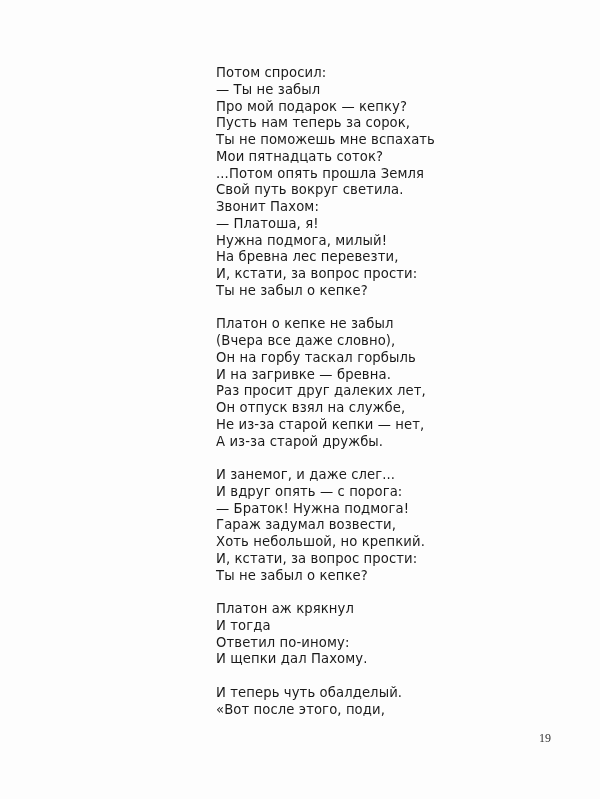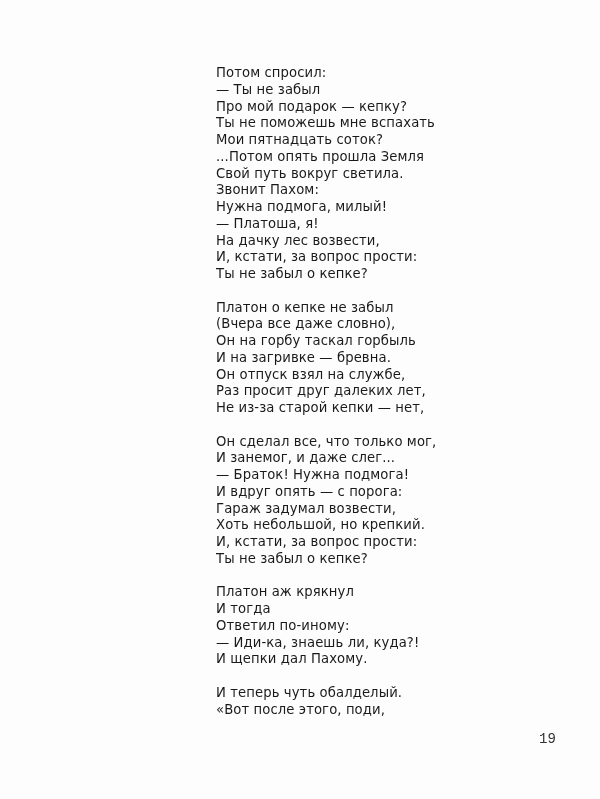--- a/index.html
+++ b/index.html
@@ -8,68 +8,68 @@
       font-family: "DejaVu Sans", sans-serif; color: #1a1a1a;
     }
     .page { position: absolute; left: 0; top: 0; width: 600px; height: 799px; background: #fdfdfd; }
     .poem {
       position: absolute; left: 216px; top: 65px; width: 240px;
       font-size: 13.2px; line-height: 16.75px; letter-spacing: 0.1px;
     }
     .stanza { margin-bottom: 16.75px; }
     .line { white-space: nowrap; display: block; }
     .page-number {
-      position: absolute; left: 539px; top: 731px; font-size: 14px; color: #333;
-      font-family: Liberation Mono, monospace;
+      position: absolute; left: 539px; top: 731px; font-size: 12px; color: #333;
+      font-family: Liberation Serif, serif;
     }
   </style>
 </head>
 <body>
 
 <div class="page">
   <div class="poem" id="poem">
       <div class="stanza">
         <span class="line">Потом спросил:</span>
         <span class="line">— Ты не забыл</span>
         <span class="line">Про мой подарок — кепку?</span>
+        <span class="line">Пусть нам теперь за сорок,</span>
         <span class="line">Ты не поможешь мне вспахать</span>
         <span class="line">Мои пятнадцать соток?</span>
         <span class="line">...Потом опять прошла Земля</span>
         <span class="line">Свой путь вокруг светила.</span>
         <span class="line">Звонит Пахом:</span>
+        <span class="line">— Платоша, я!</span>
         <span class="line">Нужна подмога, милый!</span>
-        <span class="line">— Платоша, я!</span>
-        <span class="line">На дачку лес возвести,</span>
+        <span class="line">На бревна лес перевезти,</span>
         <span class="line">И, кстати, за вопрос прости:</span>
         <span class="line">Ты не забыл о кепке?</span>
       </div>
       <div class="stanza">
         <span class="line">Платон о кепке не забыл</span>
         <span class="line">(Вчера все даже словно),</span>
         <span class="line">Он на горбу таскал горбыль</span>
         <span class="line">И на загривке — бревна.</span>
+        <span class="line">Раз просит друг далеких лет,</span>
         <span class="line">Он отпуск взял на службе,</span>
-        <span class="line">Раз просит друг далеких лет,</span>
         <span class="line">Не из-за старой кепки — нет,</span>
+        <span class="line">А из-за старой дружбы.</span>
       </div>
       <div class="stanza">
-        <span class="line">Он сделал все, что только мог,</span>
         <span class="line">И занемог, и даже слег...</span>
+        <span class="line">И вдруг опять — с порога:</span>
         <span class="line">— Браток! Нужна подмога!</span>
-        <span class="line">И вдруг опять — с порога:</span>
         <span class="line">Гараж задумал возвести,</span>
         <span class="line">Хоть небольшой, но крепкий.</span>
         <span class="line">И, кстати, за вопрос прости:</span>
         <span class="line">Ты не забыл о кепке?</span>
       </div>
       <div class="stanza">
         <span class="line">Платон аж крякнул</span>
         <span class="line">И тогда</span>
         <span class="line">Ответил по-иному:</span>
-        <span class="line">— Иди-ка, знаешь ли, куда?!</span>
         <span class="line">И щепки дал Пахому.</span>
       </div>
       <div class="stanza">
         <span class="line">И теперь чуть обалделый.</span>
         <span class="line">«Вот после этого, поди,</span>
       </div>
     </div>
   <div class="page-number">19</div>
 </div>
 

